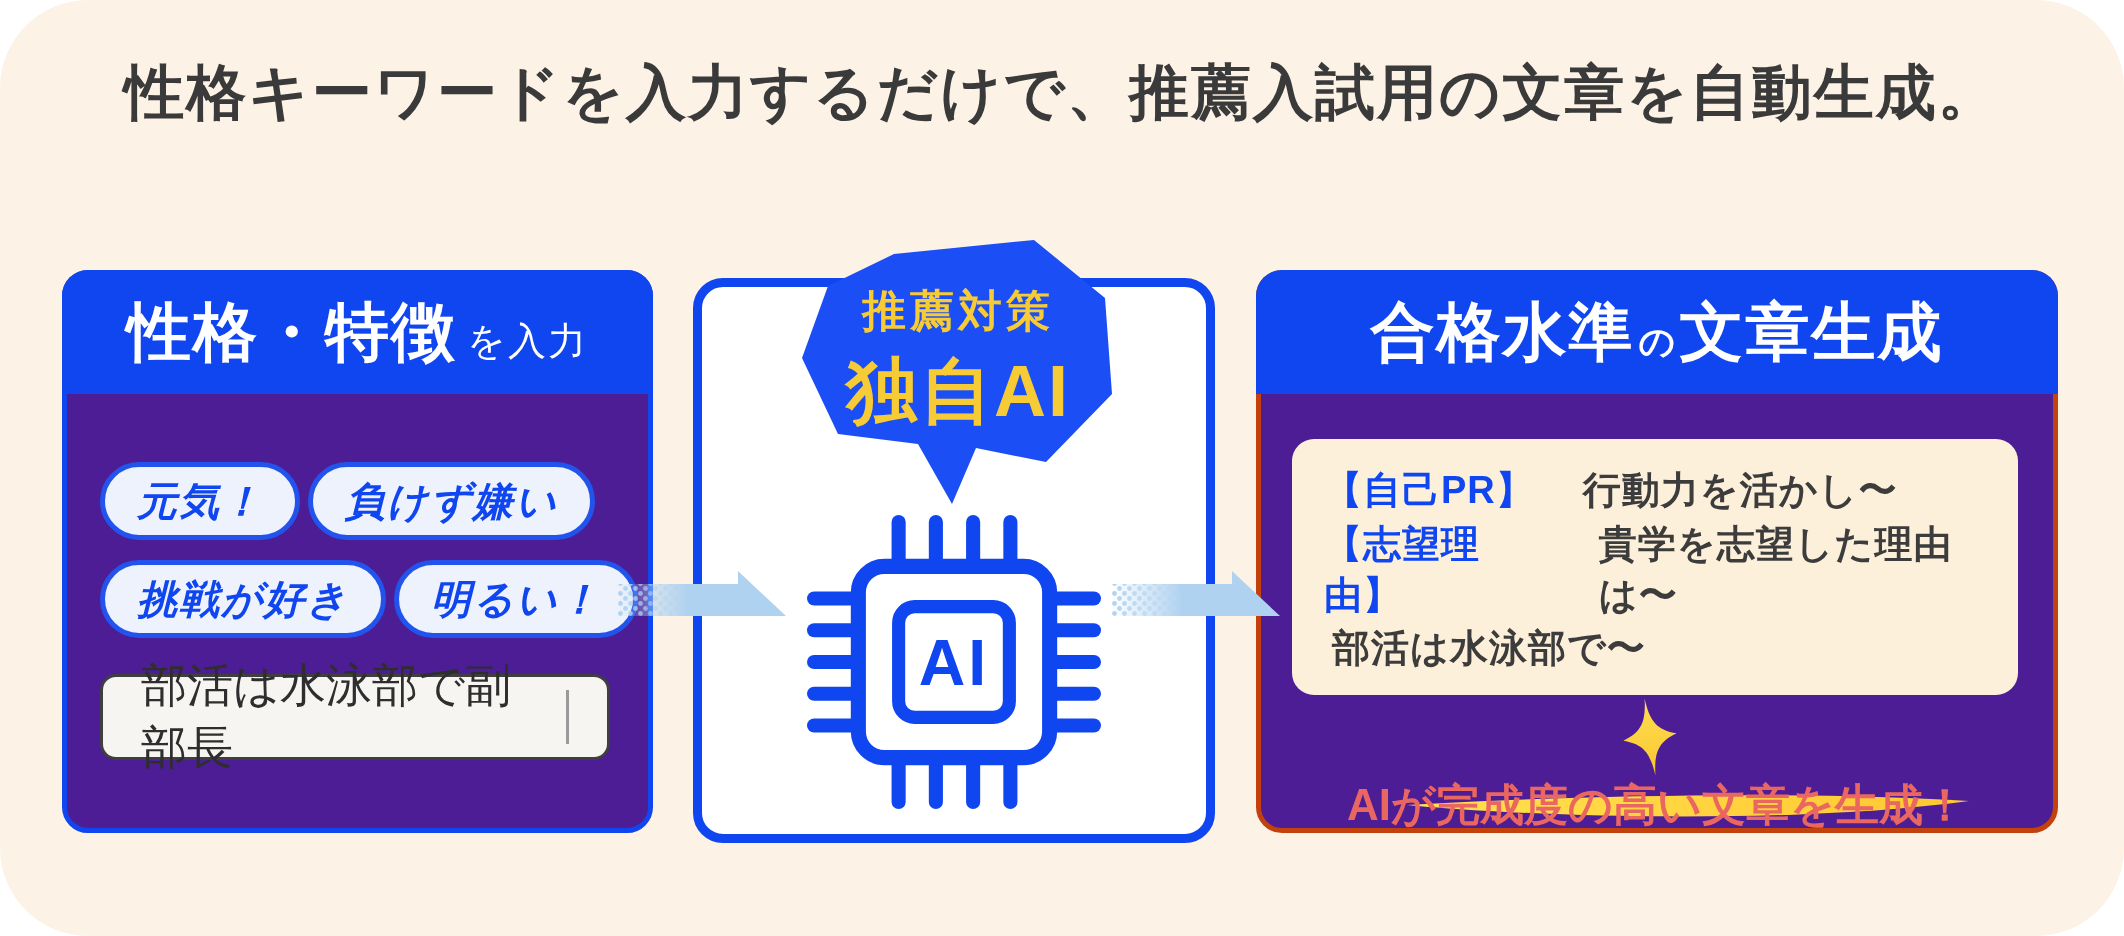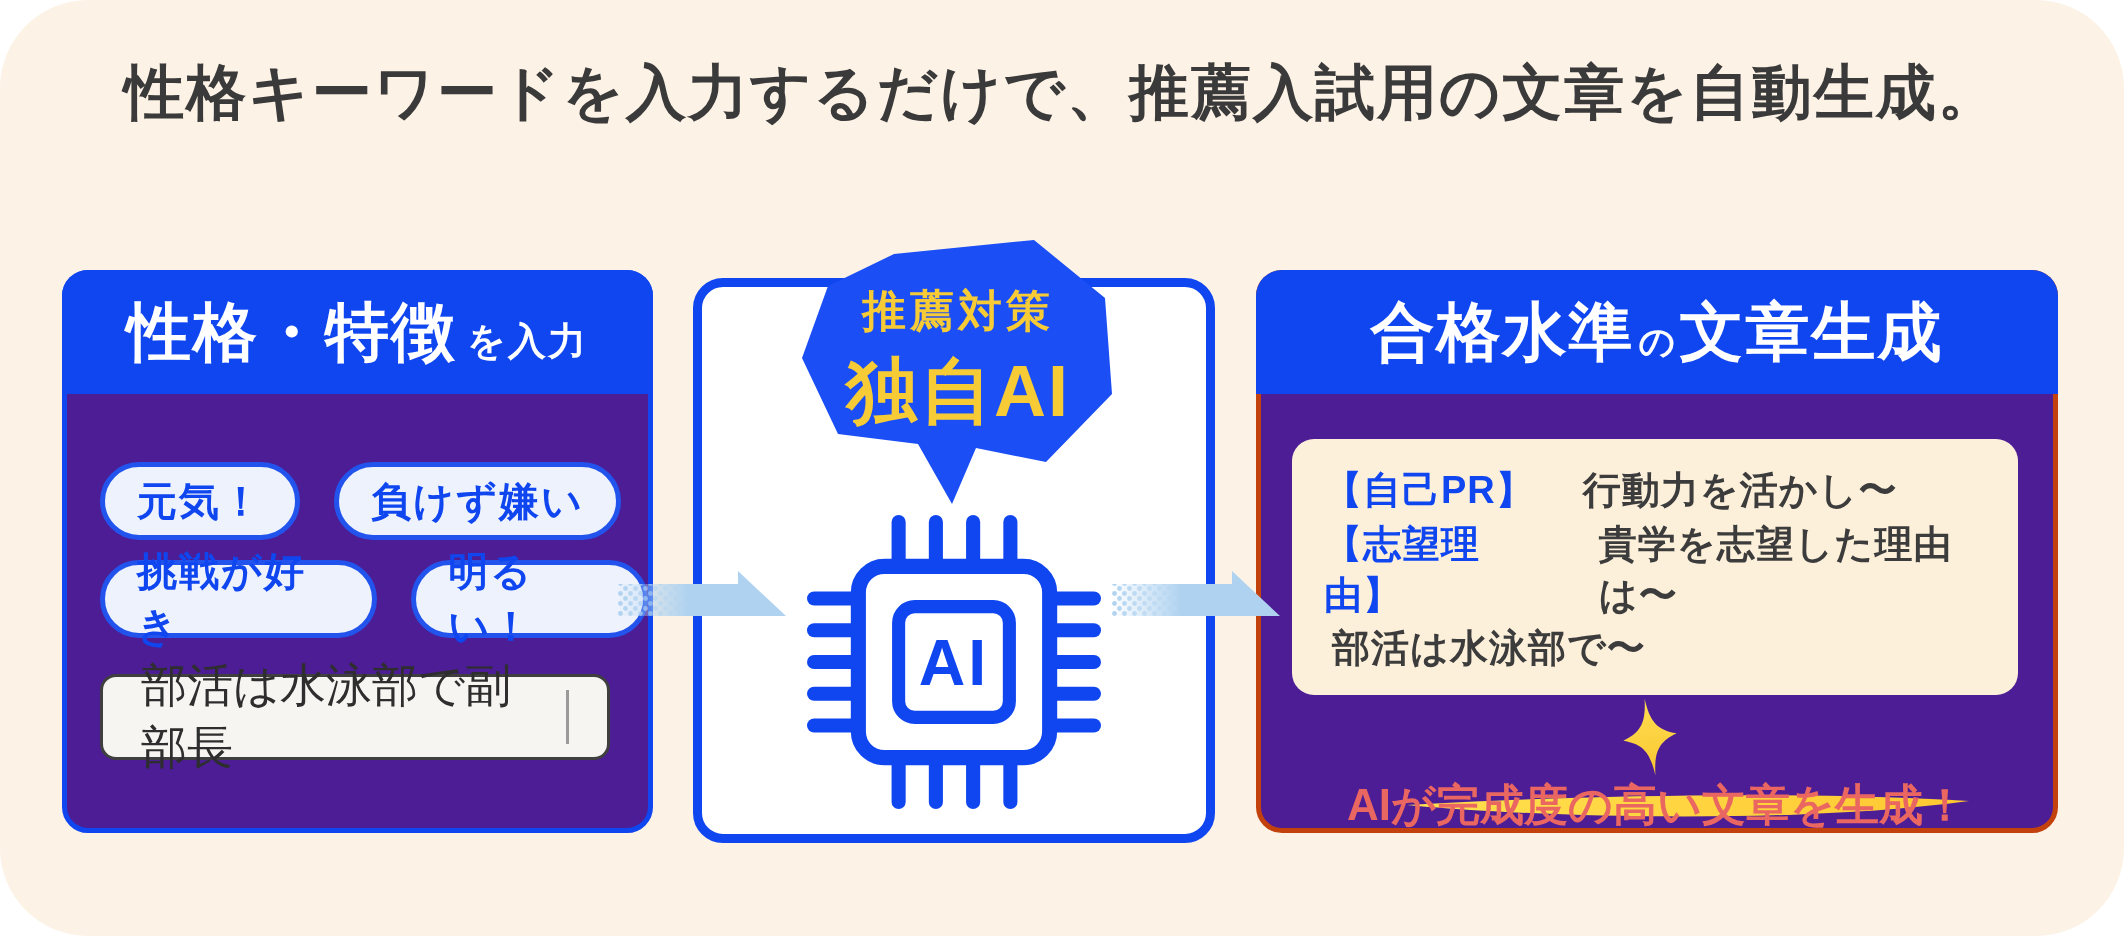--- a/index.html
+++ b/index.html
@@ -11,25 +11,25 @@
     font-size:60px;font-weight:900;color:#3A3A3A;letter-spacing:2px;line-height:70px;}
 
   
   .panel{position:absolute;top:270px;background:#4c1d95;box-sizing:border-box;}
   .panel-left{left:62px;width:591px;height:563px;border:5px solid #0F46F0;border-radius:26px;}
   .panel-right{left:1256px;width:802px;height:563px;border:5px solid #c2410c;border-radius:26px;}
   .panel-header{position:absolute;top:-5px;left:-5px;right:-5px;height:124px;background:#0F46F0;
     border-radius:26px 26px 0 0;display:flex;align-items:center;justify-content:center;color:#ffffff;}
   .panel-title{display:flex;align-items:baseline;}
   .t-big{font-size:64px;font-weight:900;letter-spacing:2px;}
-  .t-small{font-size:38px;font-weight:700;margin-left:10px;letter-spacing:2px;}
+  .t-small{font-size:38px;font-weight:400;margin-left:10px;letter-spacing:2px;}
   .t-particle{font-size:36px;font-weight:800;margin:0 4px;}
 
   
-  .tag-row{position:absolute;left:33px;display:flex;gap:34px;}
+  .tag-row{position:absolute;left:33px;display:flex;gap:8px;font-style:italic;}
   .tag-row-1{top:187px;}
   .tag-row-2{top:285px;}
   .tag{height:78px;padding:0 32px;display:flex;align-items:center;justify-content:center;
     border:5px solid #2254ED;border-radius:44px;background:#EDF2FC;color:#0F46F0;
     font-size:40px;font-weight:800;letter-spacing:2px;box-sizing:border-box;}
   .free-input{position:absolute;left:33px;top:399px;width:510px;height:86px;background:#F7F5F2;
     border:3px solid #3F3F3F;border-radius:16px;display:flex;align-items:center;
     padding:0 38px;font-size:46px;color:#2E2E2E;box-sizing:border-box;}
   .caret{width:3px;height:54px;background:#9A9A9A;margin-left:12px;flex:0 0 auto;}
 

